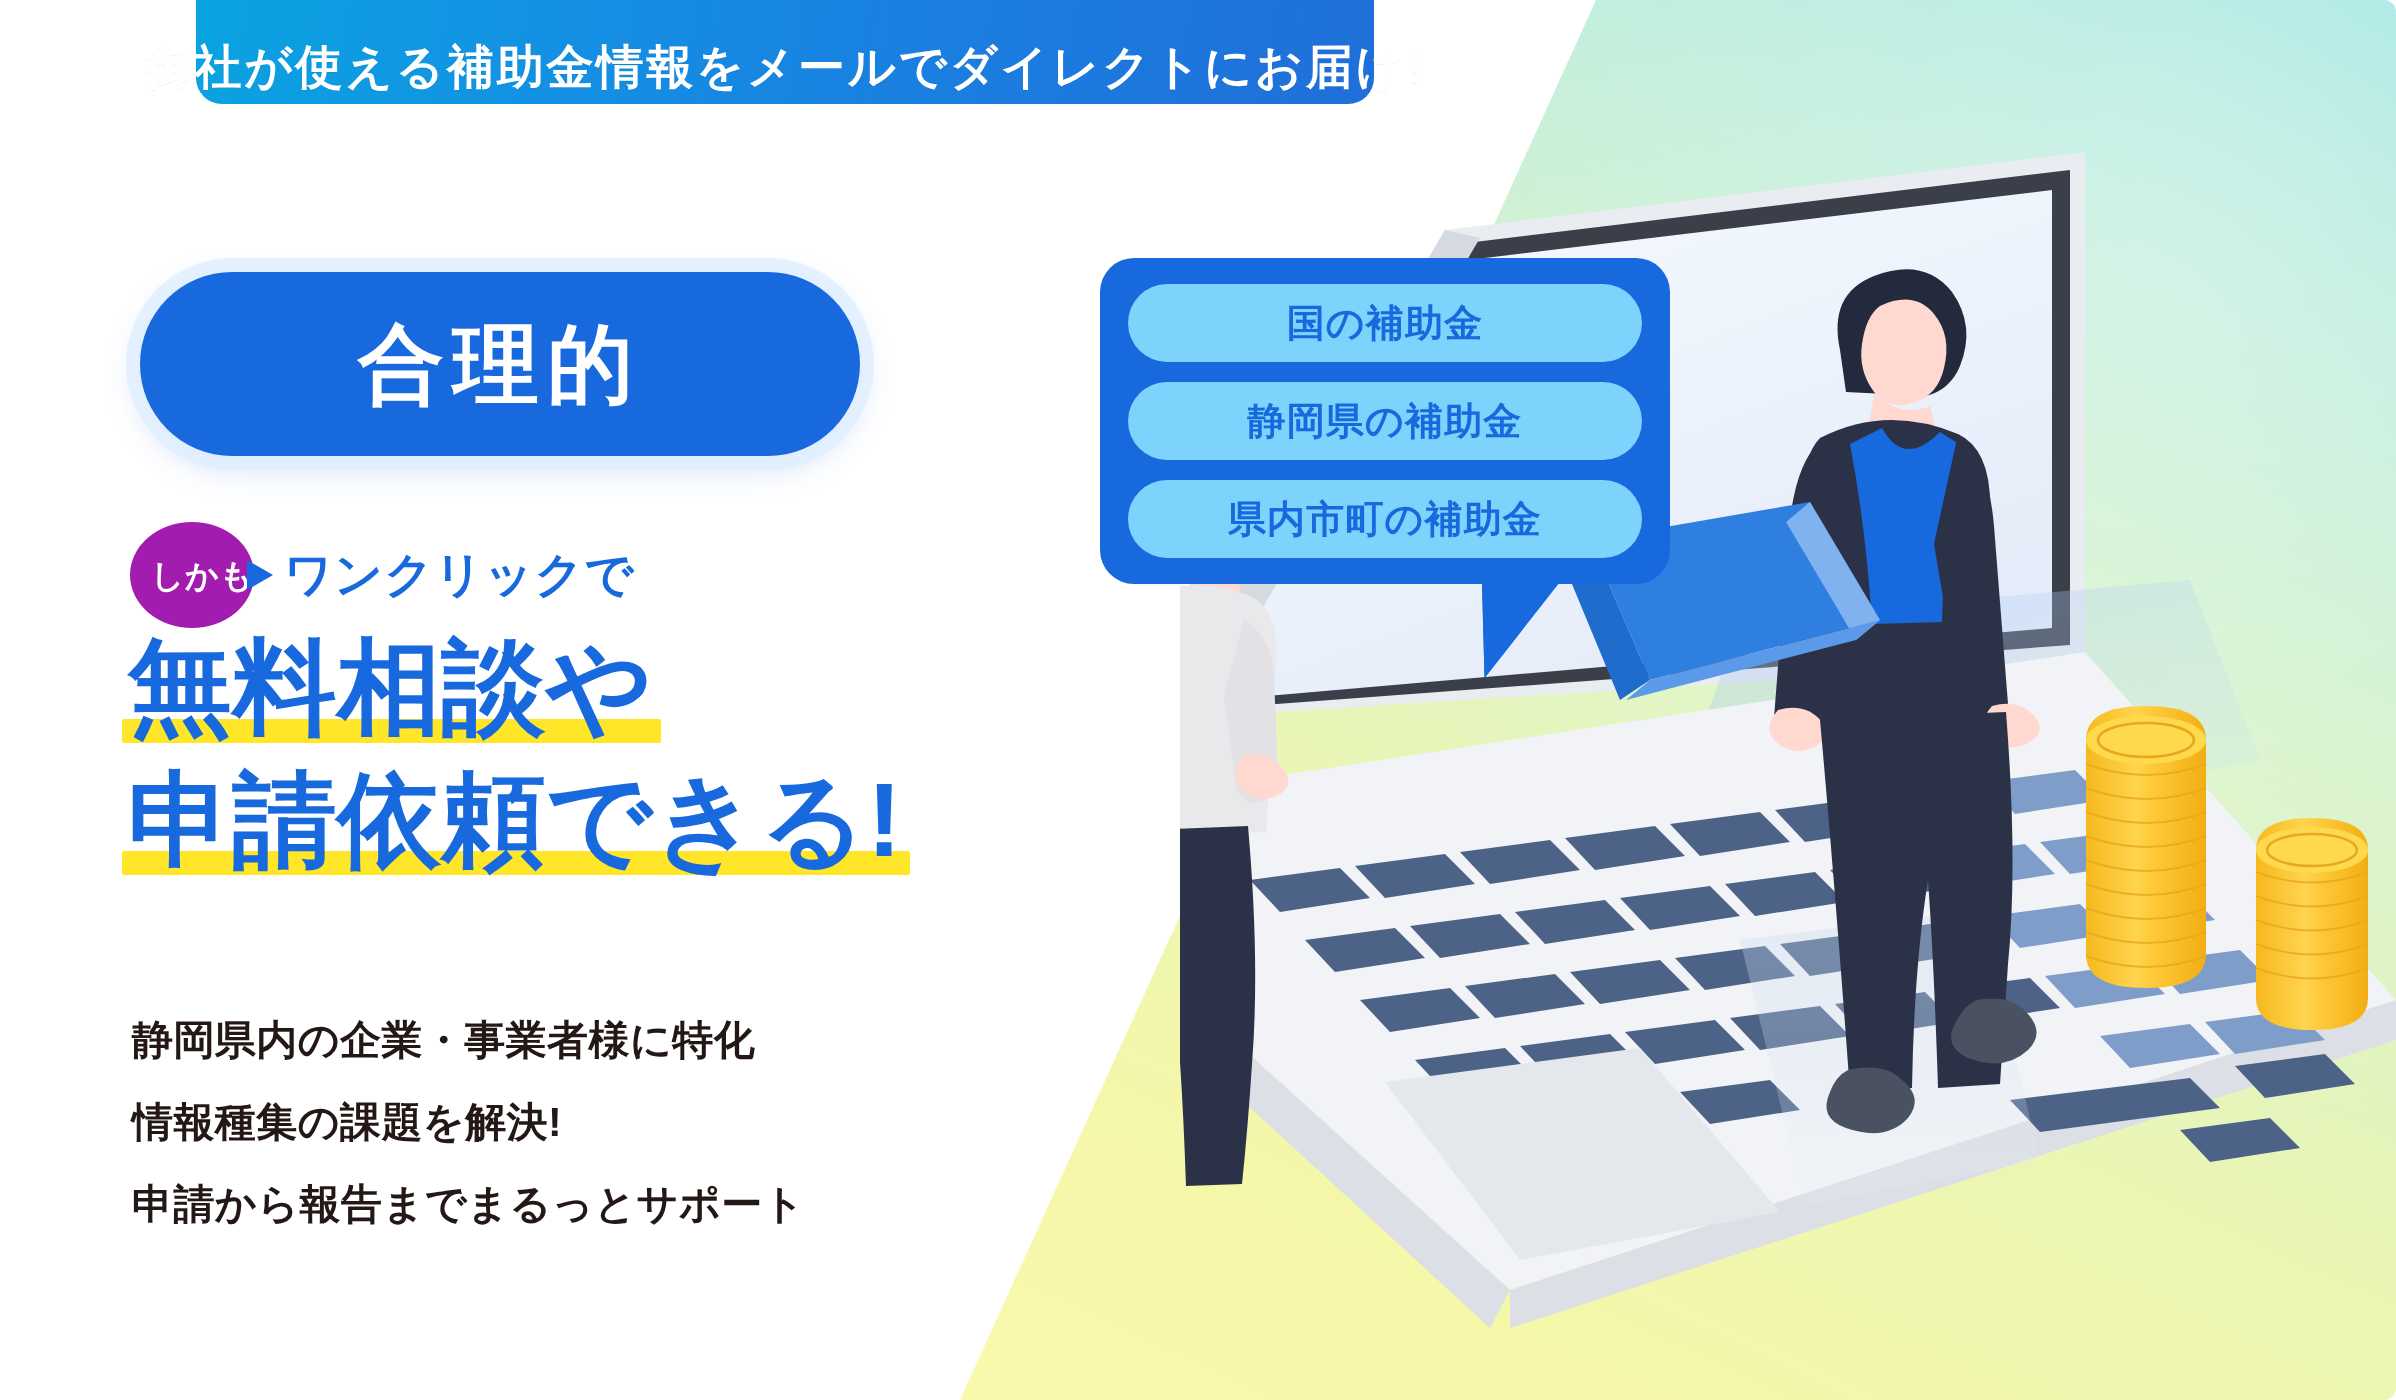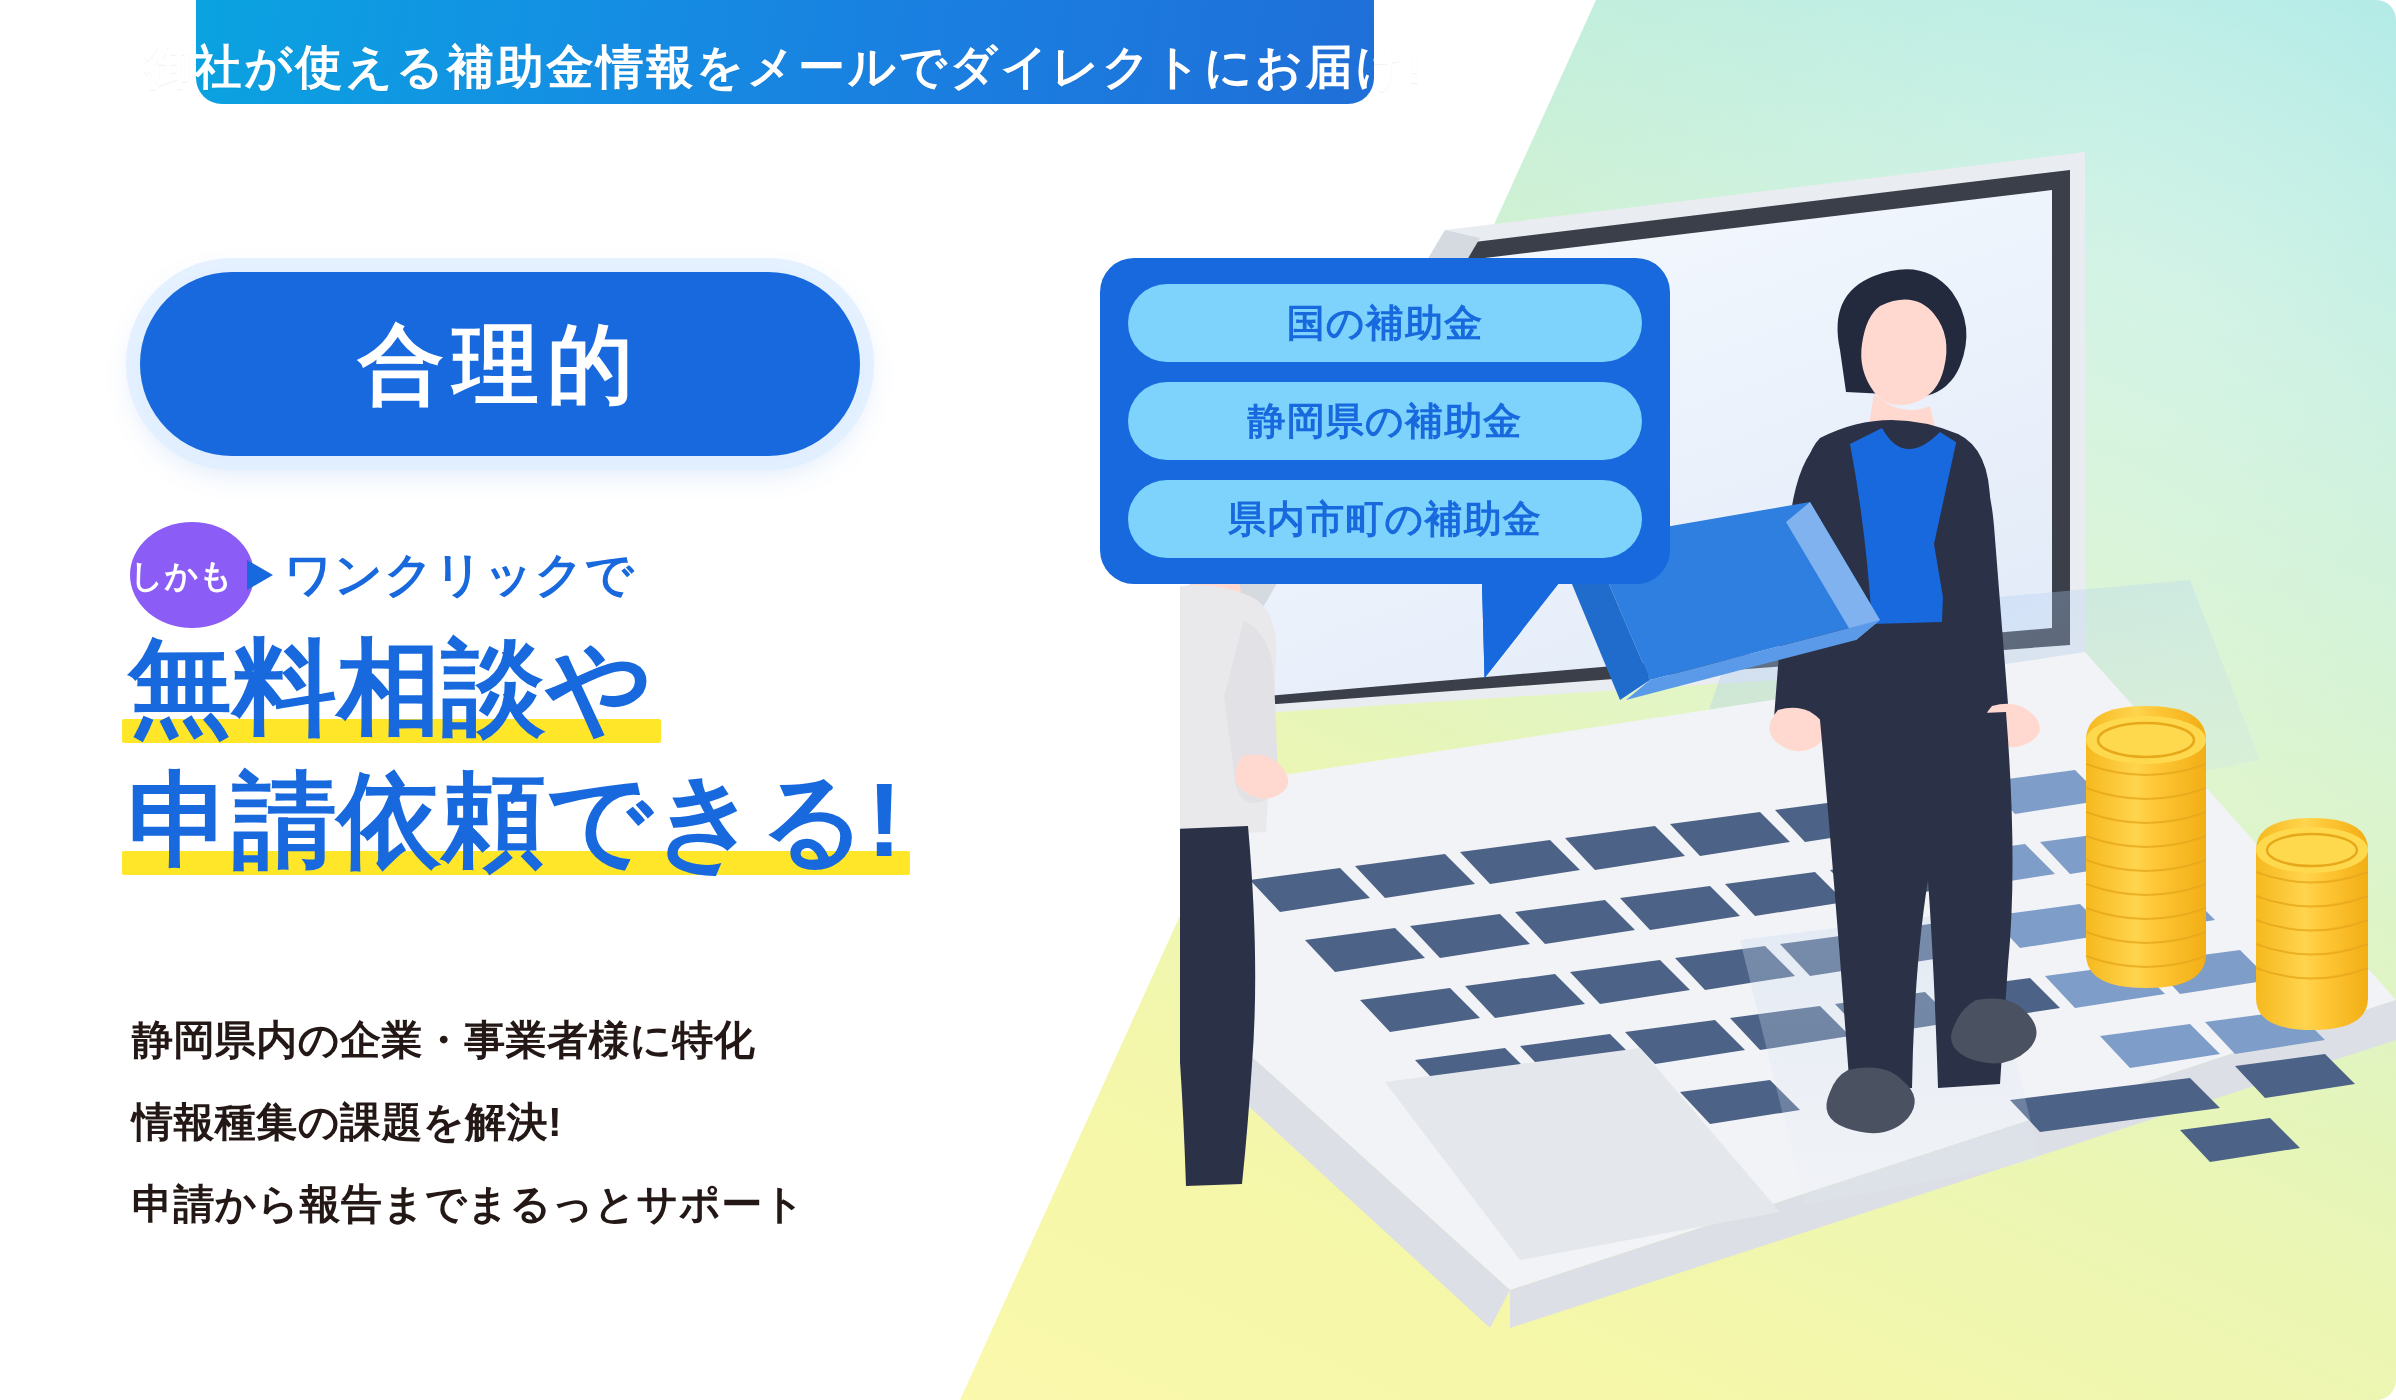--- a/index.html
+++ b/index.html
@@ -5,21 +5,21 @@
 <style>
   html,body{margin:0;padding:0;}
   body{
     width:2396px;height:1400px;overflow:hidden;
     background:#ffffff;
     font-family:"Liberation Sans","DejaVu Sans",sans-serif;
     -webkit-font-smoothing:antialiased;
   }
   .banner{
     position:relative;width:2396px;height:1400px;
-    background:#ffffff;border-radius:20px;overflow:hidden;
+    background:#ffffff;border-radius:12px;overflow:hidden;
   }
 
   
   .bg-layer{position:absolute;inset:0;}
   .bg-white{position:absolute;inset:0;background:#ffffff;}
   .bg-gradient{
     position:absolute;left:0;top:0;width:2396px;height:1400px;
     background:
       linear-gradient(205deg,
         #9fe6e2 0%,
@@ -63,23 +63,23 @@
   }
   .pill-badge-text{
     color:#ffffff;font-size:86px;font-weight:700;letter-spacing:.1em;line-height:1;
   }
 
   .sub-line{
     position:absolute;left:130px;top:522px;height:106px;
     display:flex;align-items:center;gap:8px;
   }
   .shikamo-bubble{
-    position:relative;width:124px;height:106px;background:#8b5cf6;
+    position:relative;width:124px;height:106px;background:#a21caf;
     border-radius:50%/50%;
-    display:flex;align-items:center;justify-content:flex-start;flex:none;
+    display:flex;align-items:center;justify-content:flex-end;flex:none;
   }
   .shikamo-bubble::after{
     content:"";position:absolute;right:-19px;top:50%;transform:translateY(-50%);
     width:0;height:0;border-top:15px solid transparent;border-bottom:15px solid transparent;
     border-left:26px solid #1769dd;
   }
   .shikamo-text{color:#fff;font-size:33px;font-weight:700;letter-spacing:.02em;line-height:1;}
   .sub-line-text{
     color:#1769dd;font-size:48px;font-weight:700;letter-spacing:.02em;line-height:1;
     margin-left:22px;white-space:nowrap;

